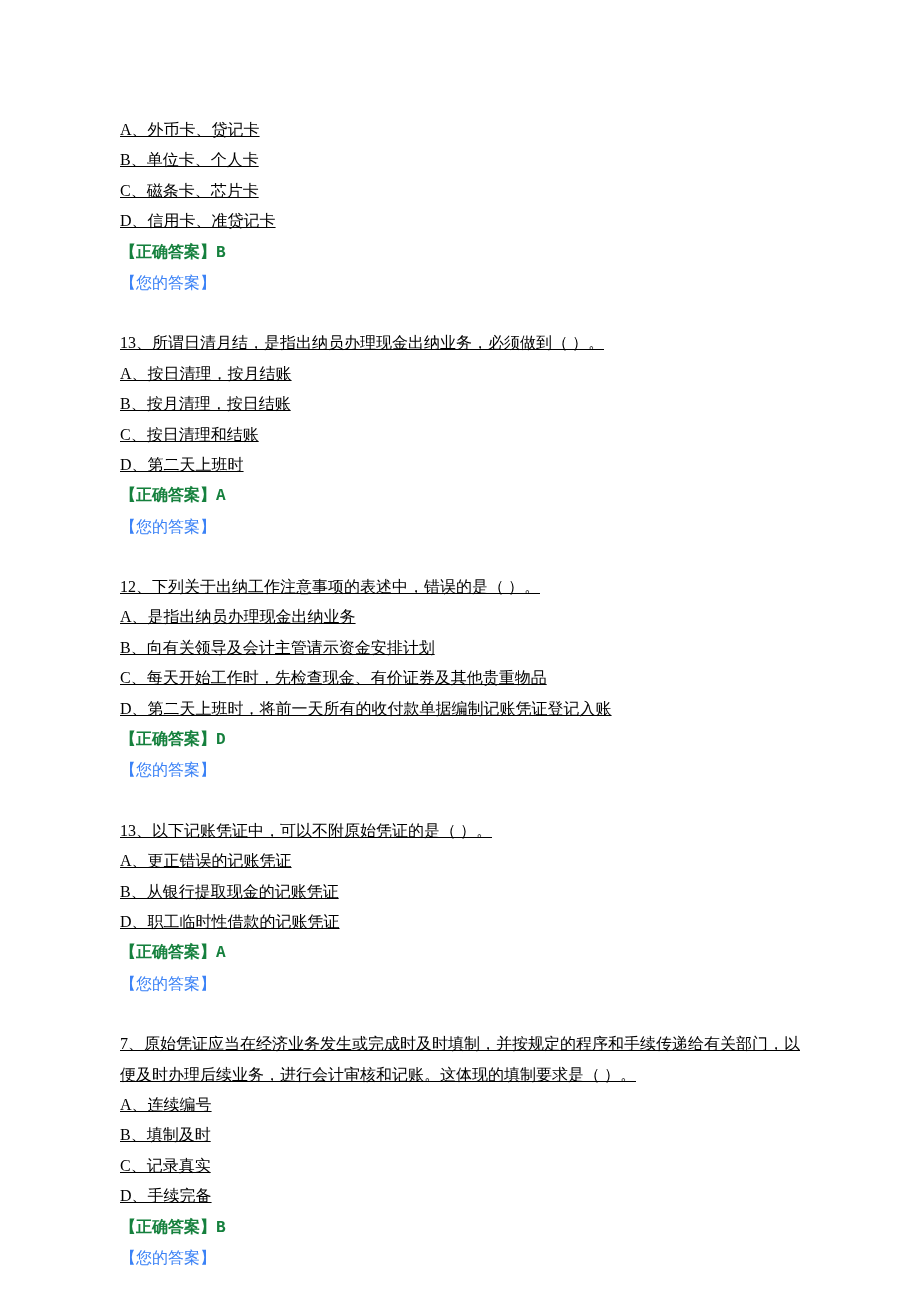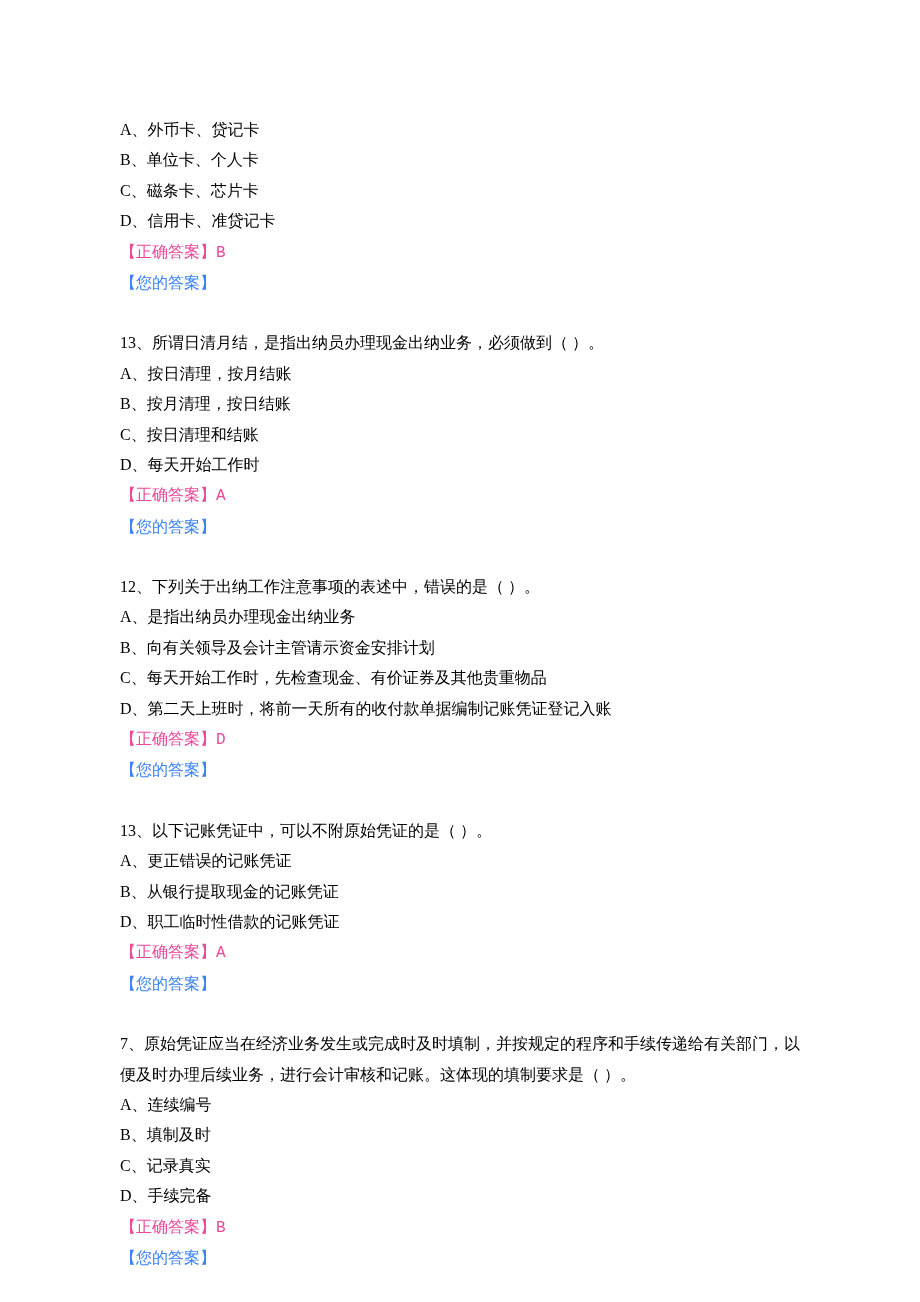--- a/index.html
+++ b/index.html
@@ -14,23 +14,25 @@
       color: #000;
       background: #fff;
       width: 920px;
       padding: 115px 120px 60px 120px;
     }
     .question-block {
       margin-bottom: 30px;
     }
     .q-text, .option {
       color: #000;
+      text-decoration: underline;
     }
     .correct-answer {
-      color: #ec4899;
+      color: #15803d;
+      font-weight: bold;
     }
     .your-answer {
       color: #3b82f6;
     }
     .mono {
       font-family: "Courier New", monospace;
     }
   </style>
 </head>
 <body>
@@ -42,21 +44,21 @@
       <div class="option">C、磁条卡、芯片卡</div>
       <div class="option">D、信用卡、准贷记卡</div>
       <div class="correct-answer"><span>【正确答案】</span><span class="mono">B</span></div>
       <div class="your-answer">【您的答案】</div>
     </div>
     <div class="question-block">
       <div class="q-text">13、所谓日清月结，是指出纳员办理现金出纳业务，必须做到（  ）。</div>
       <div class="option">A、按日清理，按月结账</div>
       <div class="option">B、按月清理，按日结账</div>
       <div class="option">C、按日清理和结账</div>
-      <div class="option">D、每天开始工作时</div>
+      <div class="option">D、第二天上班时</div>
       <div class="correct-answer"><span>【正确答案】</span><span class="mono">A</span></div>
       <div class="your-answer">【您的答案】</div>
     </div>
     <div class="question-block">
       <div class="q-text">12、下列关于出纳工作注意事项的表述中，错误的是（  ）。</div>
       <div class="option">A、是指出纳员办理现金出纳业务</div>
       <div class="option">B、向有关领导及会计主管请示资金安排计划</div>
       <div class="option">C、每天开始工作时，先检查现金、有价证券及其他贵重物品</div>
       <div class="option">D、第二天上班时，将前一天所有的收付款单据编制记账凭证登记入账</div>
       <div class="correct-answer"><span>【正确答案】</span><span class="mono">D</span></div>

